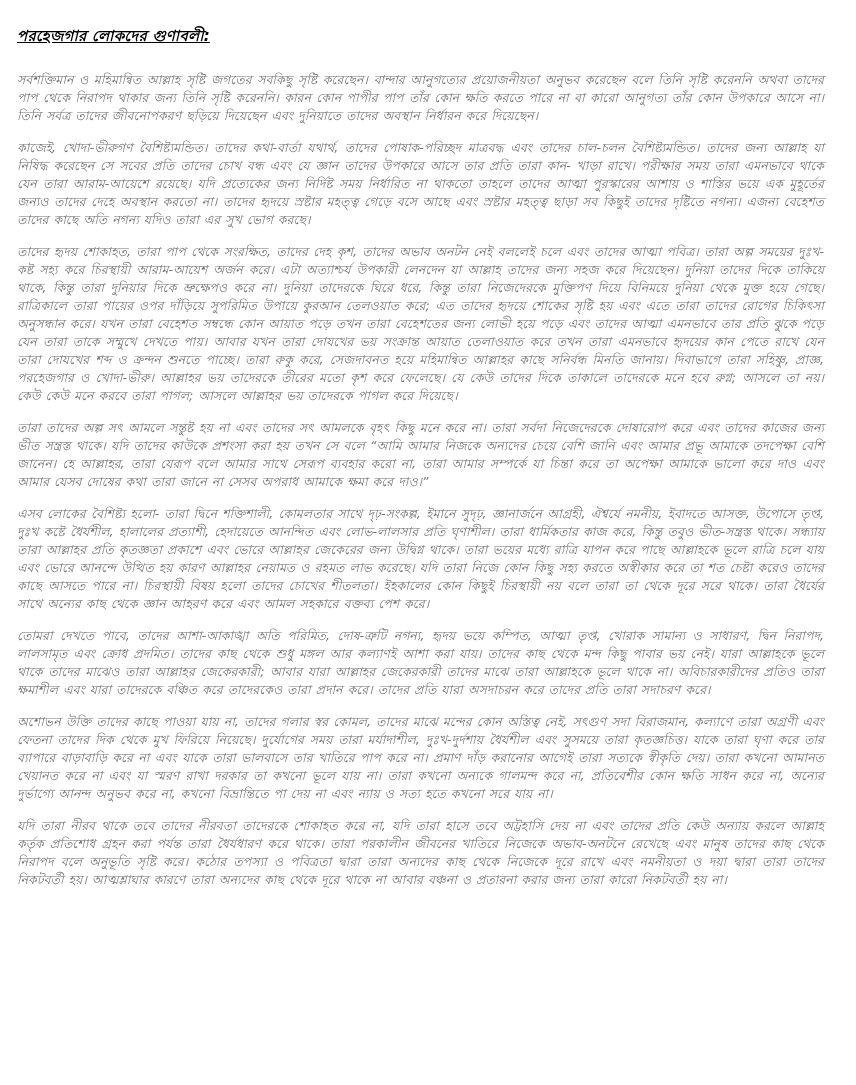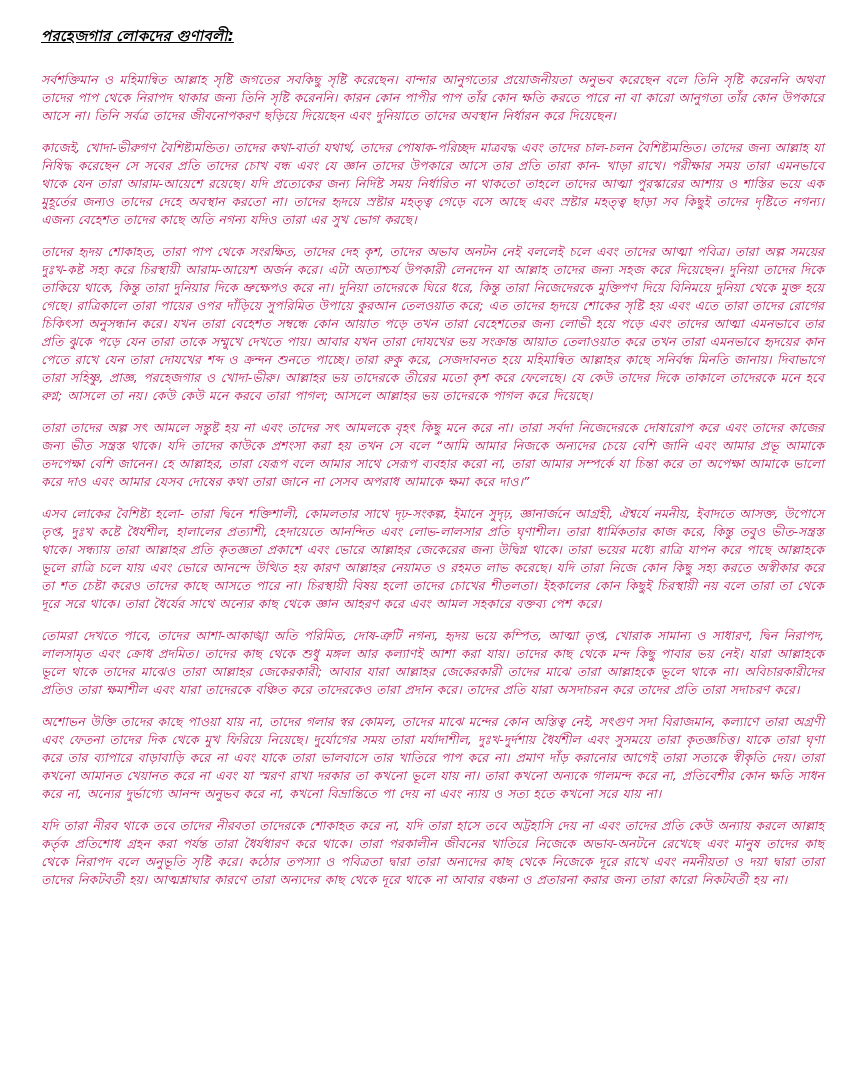--- a/index.html
+++ b/index.html
@@ -10,41 +10,41 @@
   body {
     width: 856px;
     height: 1085px;
     overflow: hidden;
     font-family: "DejaVu Sans", "Liberation Sans", sans-serif;
   }
   .page {
     box-sizing: border-box;
     width: 856px;
     height: 1085px;
-    padding: 24px 32px 0 41px;
+    padding: 24px 32px 0 17px;
     background: #ffffff;
     color: #000000;
   }
   .doc-title {
     font-size: 15px;
     font-weight: bold;
     font-style: italic;
     text-decoration: underline;
     margin: 0 0 22px 0;
     color: #000000;
     letter-spacing: 0.2px;
   }
   .doc-body p {
     font-size: 12.5px;
     font-style: italic;
     font-weight: 500;
     line-height: 18px;
     text-align: justify;
     margin: 0 0 14px 0;
-    color: #be185d;
+    color: #737373;
     word-spacing: 1px;
   }
 </style>
 </head>
 <body>
 
 <div class="page">
   <h1 class="doc-title">পরহেজগার লোকদের গুণাবলী:</h1>
 
   <div class="doc-body">

